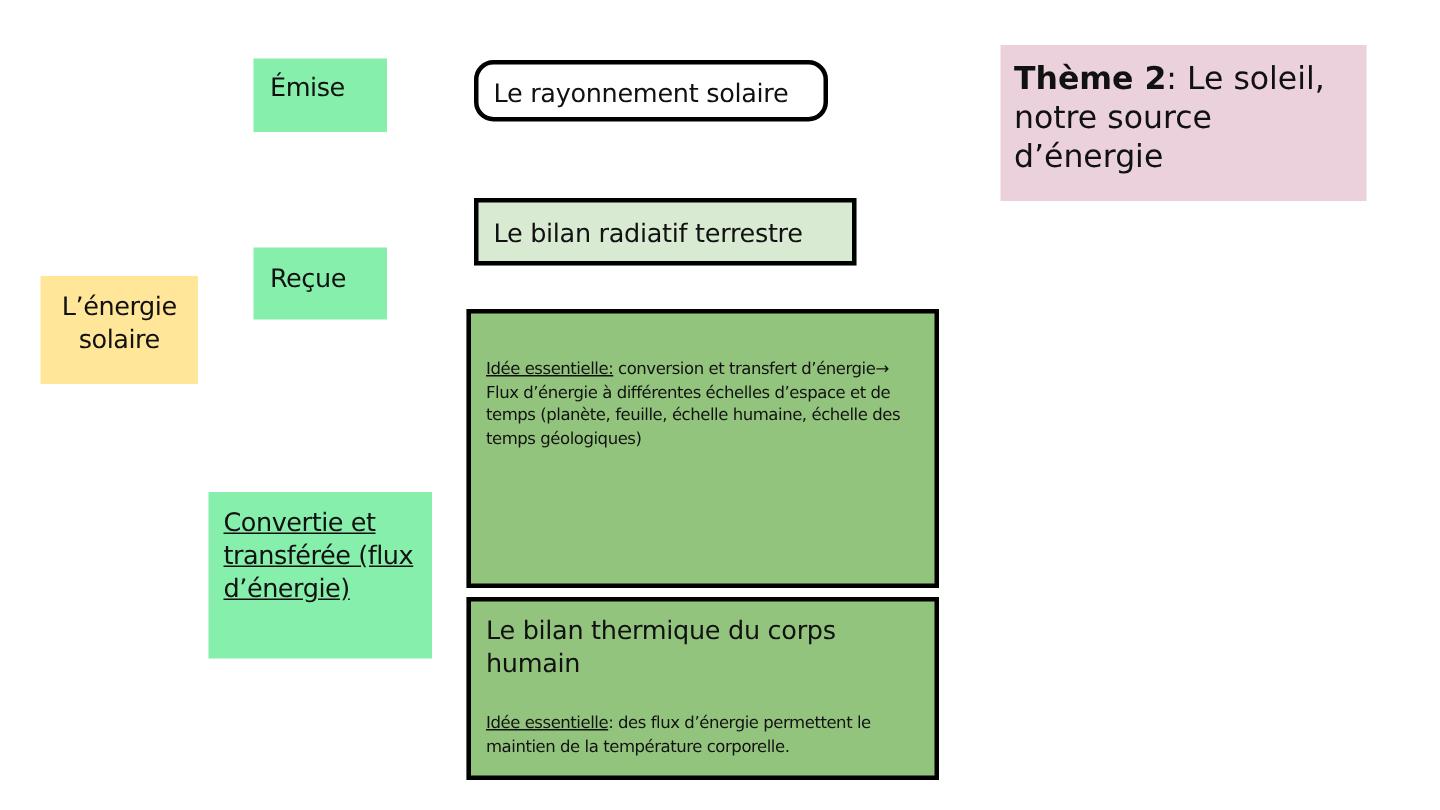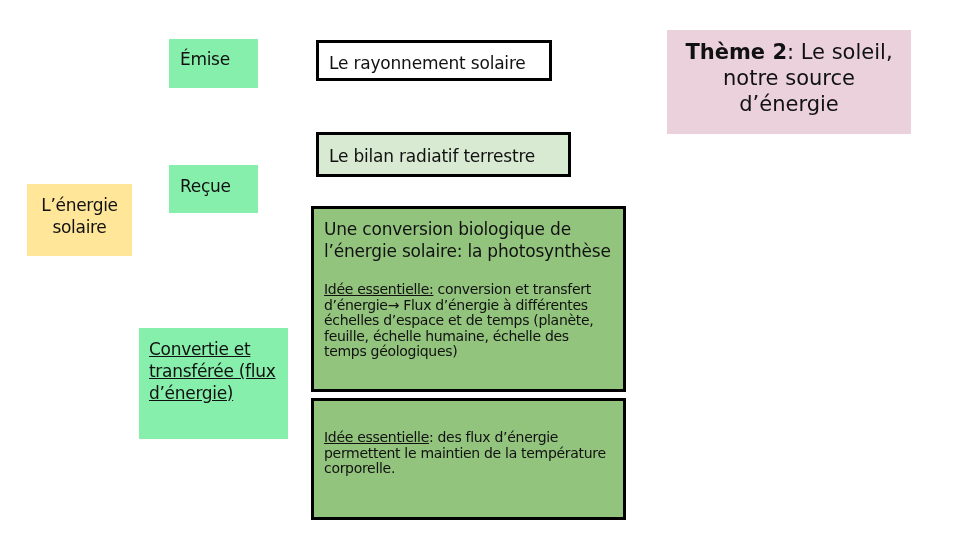--- a/index.html
+++ b/index.html
@@ -11,24 +11,24 @@
     }
     .box { position: absolute; box-sizing: border-box; }
     .tan { background: #86efac; }
     .gold { background: #ffe699; }
     .pink { background: #ead1dc; }
     .outlined { border: 3px solid #000; }
     .white { background: #ffffff; }
     .lightgreen { background: #d9ead3; }
     .green { background: #93c47d; }
     .lbl { font-size: 17px; line-height: 22px; letter-spacing: -0.3px; }
-    .title { font-size: 21px; line-height: 26px; text-align: center; }
+    .title { font-size: 21px; line-height: 26px; }
     .title b { font-weight: bold; }
     .head { font-size: 17px; line-height: 22px; letter-spacing: -0.2px; }
-    .small { font-size: 14px; line-height: 15.5px; letter-spacing: -0.3px; margin-top: 20px; }
+    .small { font-size: 11px; line-height: 15.5px; letter-spacing: -0.3px; margin-top: 20px; }
     .small u { text-decoration: underline; }
   </style>
 </head>
 <body>
 
 <div class="box pink title" style="left:667px; top:30px; width:244px; height:104px; padding:9px 9px;">
   <b>Thème 2</b><span>: Le soleil, notre source d’énergie</span>
 </div>
 
 <div class="box gold lbl" style="left:27px; top:184px; width:105px; height:72px; padding:10px 10px;text-align:center;">
@@ -40,32 +40,32 @@
 </div>
 
 <div class="box tan lbl" style="left:169px; top:129px; width:89px; height:48px; padding:10px 11px;margin-top:36px;">
   <span>Reçue</span>
 </div>
 
 <div class="box tan lbl" style="left:139px; top:328px; width:149px; height:111px; padding:10px 10px;text-decoration:underline;">
   <span>Convertie et transférée (flux d’énergie)</span>
 </div>
 
-<div class="box white outlined head" style="left:316px; top:40px; width:236px; height:41px; padding:9px 10px;">
+<div class="box white outlined head" style="left:316px; top:40px; width:236px; height:41px; padding:9px 10px;border-radius:13px;">
   <span>Le rayonnement solaire</span>
 </div>
 
 <div class="box lightgreen outlined head" style="left:316px; top:132px; width:255px; height:45px; padding:10px 10px;">
   <span>Le bilan radiatif terrestre</span>
 </div>
 
 <div class="box green outlined" style="left:311px; top:206px; width:315px; height:186px; padding:9px 10px;">
-  <div class="head">Une conversion biologique de l’énergie solaire: la photosynthèse</div>
   <div class="small">
     <u>Idée essentielle:</u><span> conversion et transfert d’énergie→ Flux d’énergie à différentes échelles d’espace et de temps (planète, feuille, échelle humaine, échelle des temps géologiques)</span>
   </div>
 </div>
 
 <div class="box green outlined" style="left:311px; top:398px; width:315px; height:122px; padding:9px 10px;">
+  <div class="head">Le bilan thermique du corps humain</div>
   <div class="small">
     <u>Idée essentielle</u><span>: des flux d’énergie permettent le maintien de la température corporelle.</span>
   </div>
 </div>
 
 </body></html>

